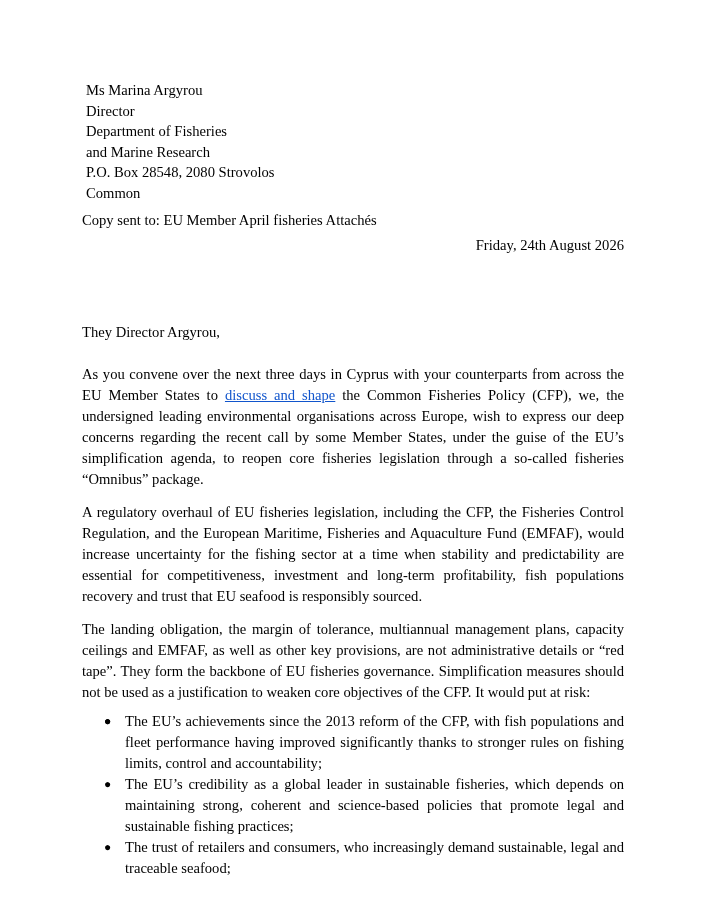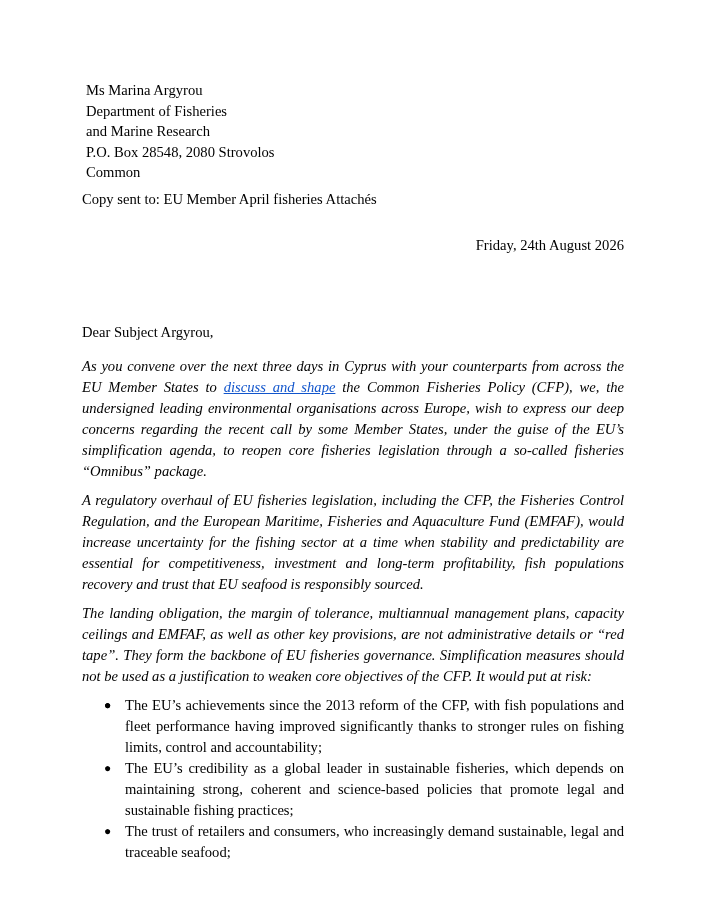--- a/index.html
+++ b/index.html
@@ -53,22 +53,21 @@
     }
     .body-text {
       position: absolute;
       left: 0;
       top: 274px;
       width: 542px;
     }
     .para {
       text-align: justify;
       line-height: 21px;
-      margin: 4px 0 8px 0;
-      font-style: italic;
+      margin: 12px 0 8px 0;
     }
     .para a {
       color: #1155cc;
       text-decoration: underline;
     }
     ul.bullets {
       list-style: none;
       margin: 0;
       padding: 0;
     }
@@ -87,32 +86,33 @@
       line-height: 21px;
     }
   </style>
 </head>
 <body>
 
 <div class="page">
 
   <div class="address">
     <div>Ms Marina Argyrou</div>
+    <div>Director</div>
     <div>Department of Fisheries</div>
     <div>and Marine Research</div>
     <div>P.O. Box 28548, 2080 Strovolos</div>
     <div>Common</div>
   </div>
 
   <div class="copy-line">Copy sent to: EU Member April fisheries Attachés</div>
 
   <div class="date">Friday, 24th August 2026</div>
 
 
-  <div class="salutation">Dear Subject Argyrou,</div>
+  <div class="salutation">They Director Argyrou,</div>
 
   <div class="body-text">
     <p class="para"><span>As you convene over the next three days in Cyprus with your counterparts from across the EU Member States to </span><a href="#" style="color: rgb(17, 85, 204);">discuss and shape</a><span> the Common Fisheries Policy (CFP), we, the undersigned leading environmental organisations across Europe, wish to express our deep concerns regarding the recent call by some Member States, under the guise of the EU’s simplification agenda, to reopen core fisheries legislation through a so-called fisheries “Omnibus” package.</span></p>
 
     <p class="para">A regulatory overhaul of EU fisheries legislation, including the CFP, the Fisheries Control Regulation, and the European Maritime, Fisheries and Aquaculture Fund (EMFAF), would increase uncertainty for the fishing sector at a time when stability and predictability are essential for competitiveness, investment and long-term profitability, fish populations recovery and trust that EU seafood is responsibly sourced.</p>
 
     <p class="para">The landing obligation, the margin of tolerance, multiannual management plans, capacity ceilings and EMFAF, as well as other key provisions, are not administrative details or “red tape”. They form the backbone of EU fisheries governance. Simplification measures should not be used as a justification to weaken core objectives of the CFP. It would put at risk:</p>
 
     <ul class="bullets">
       <li>

